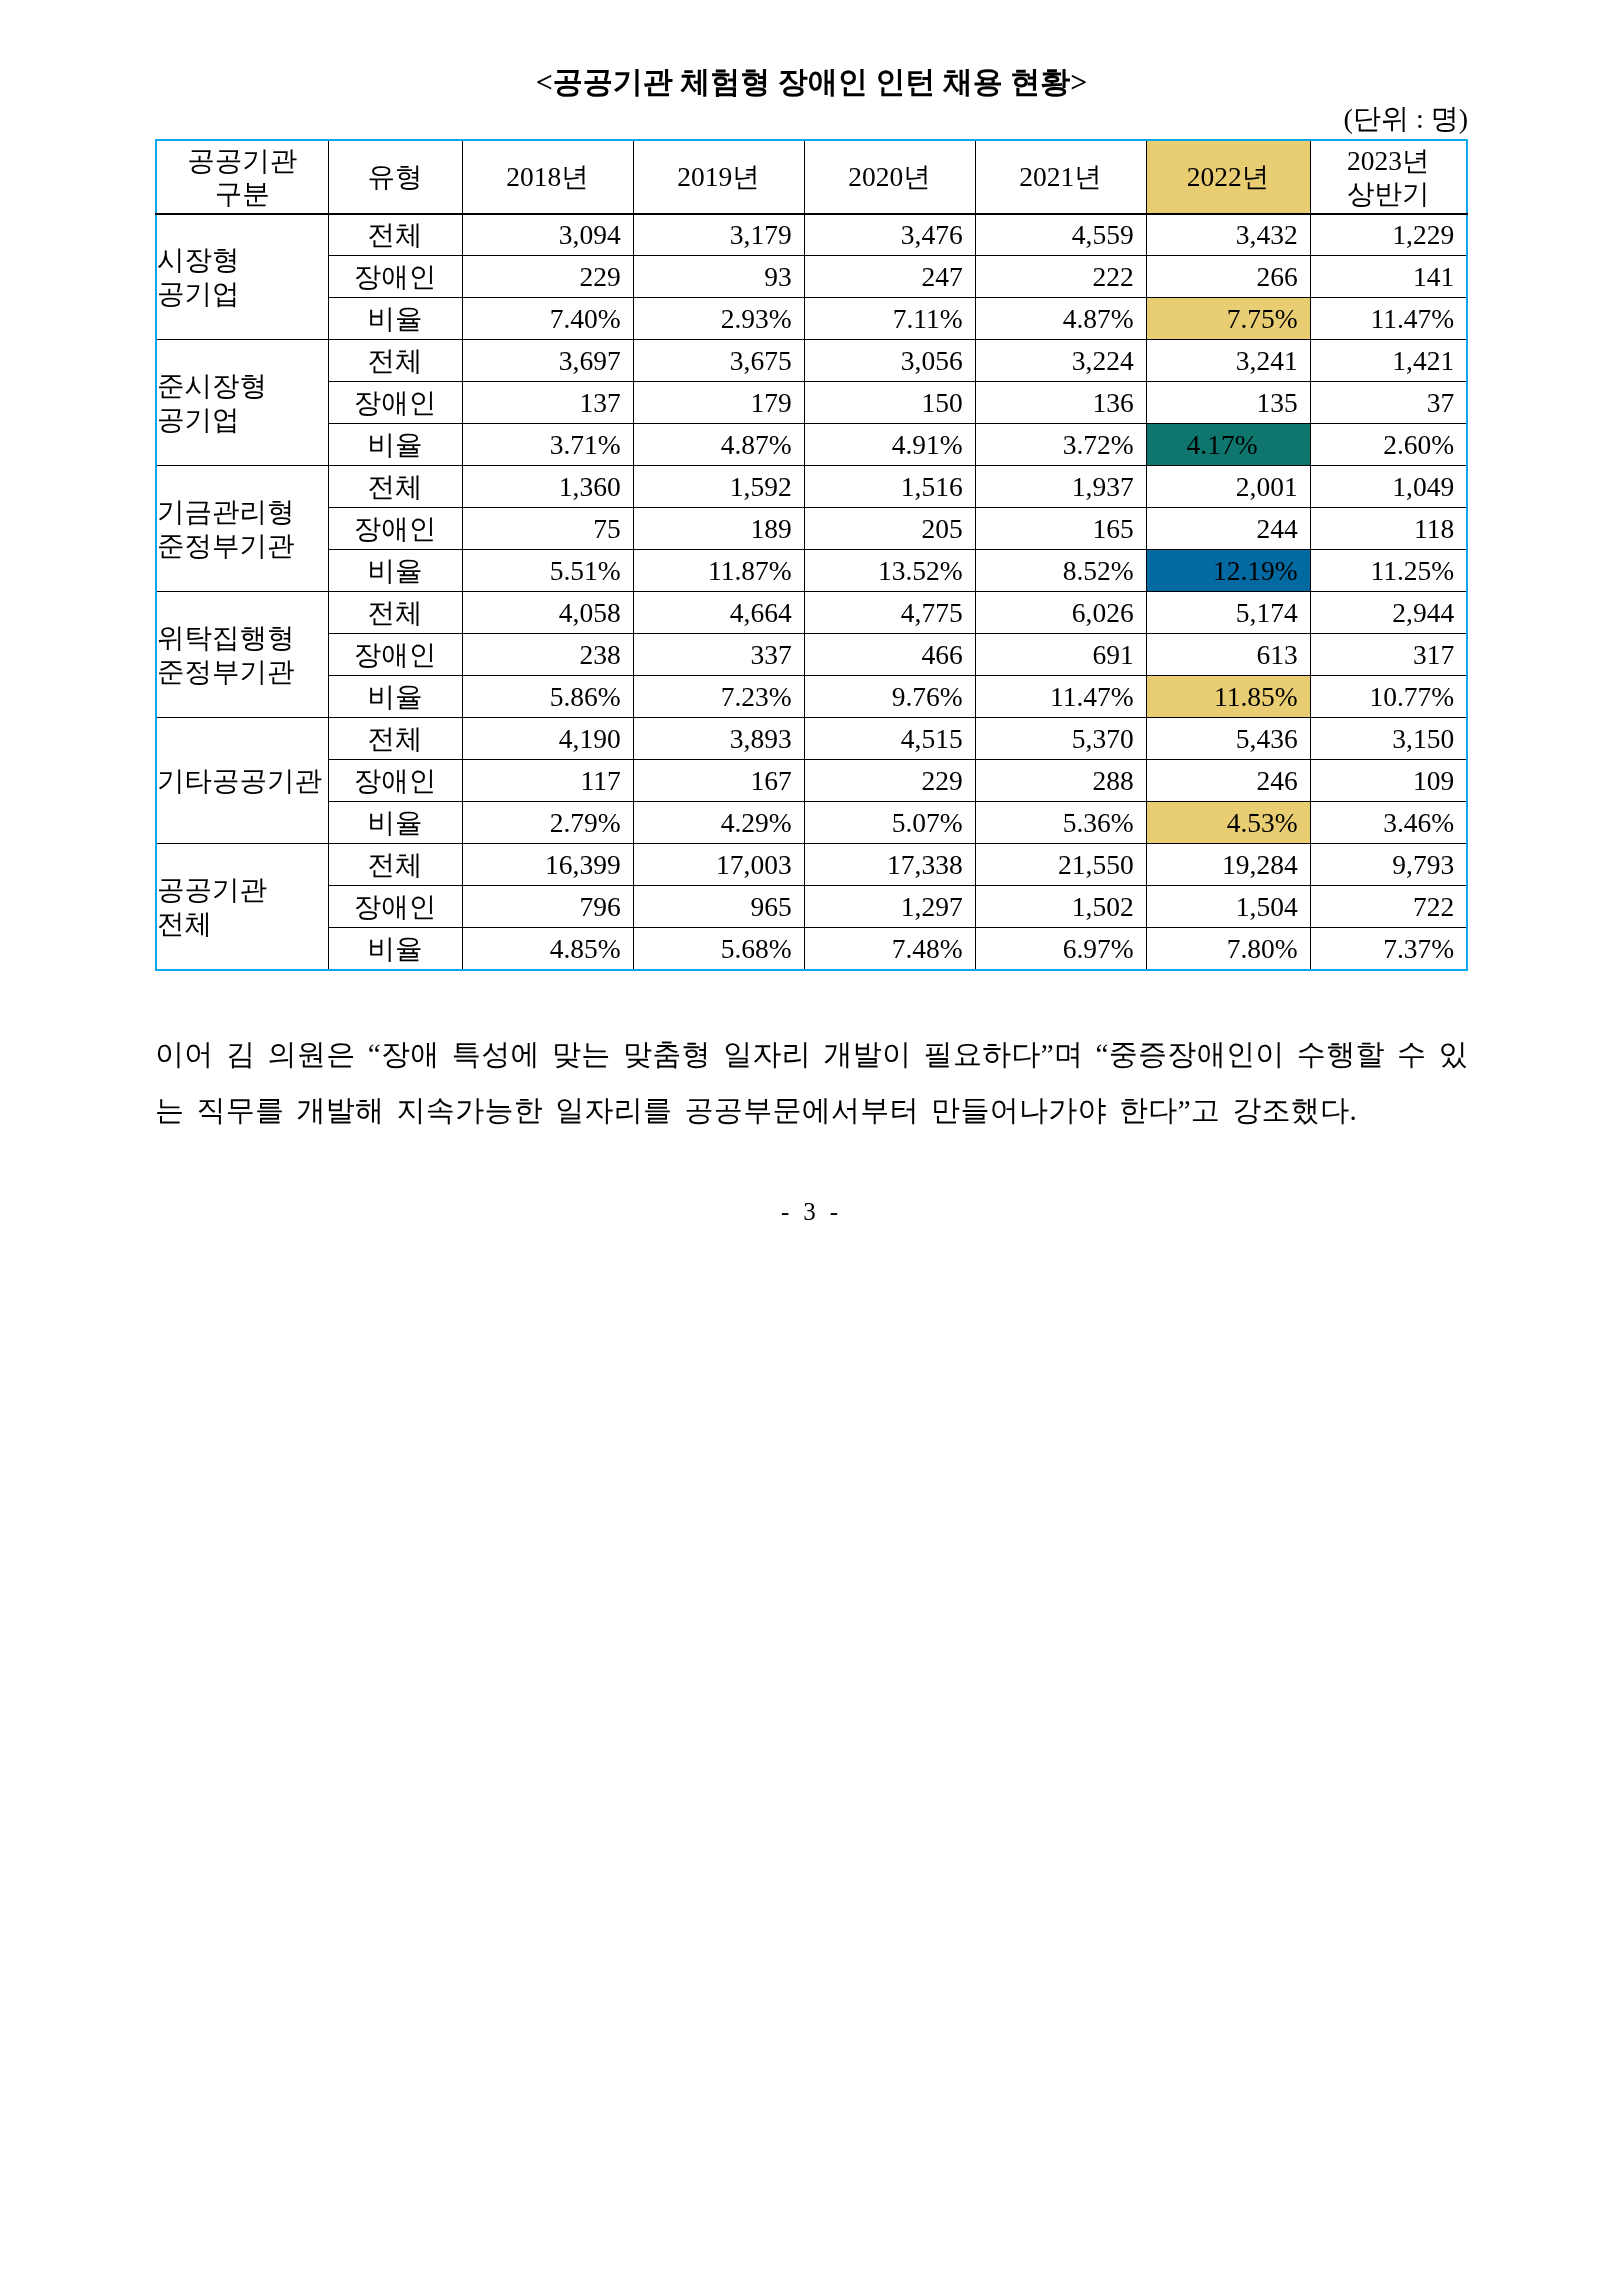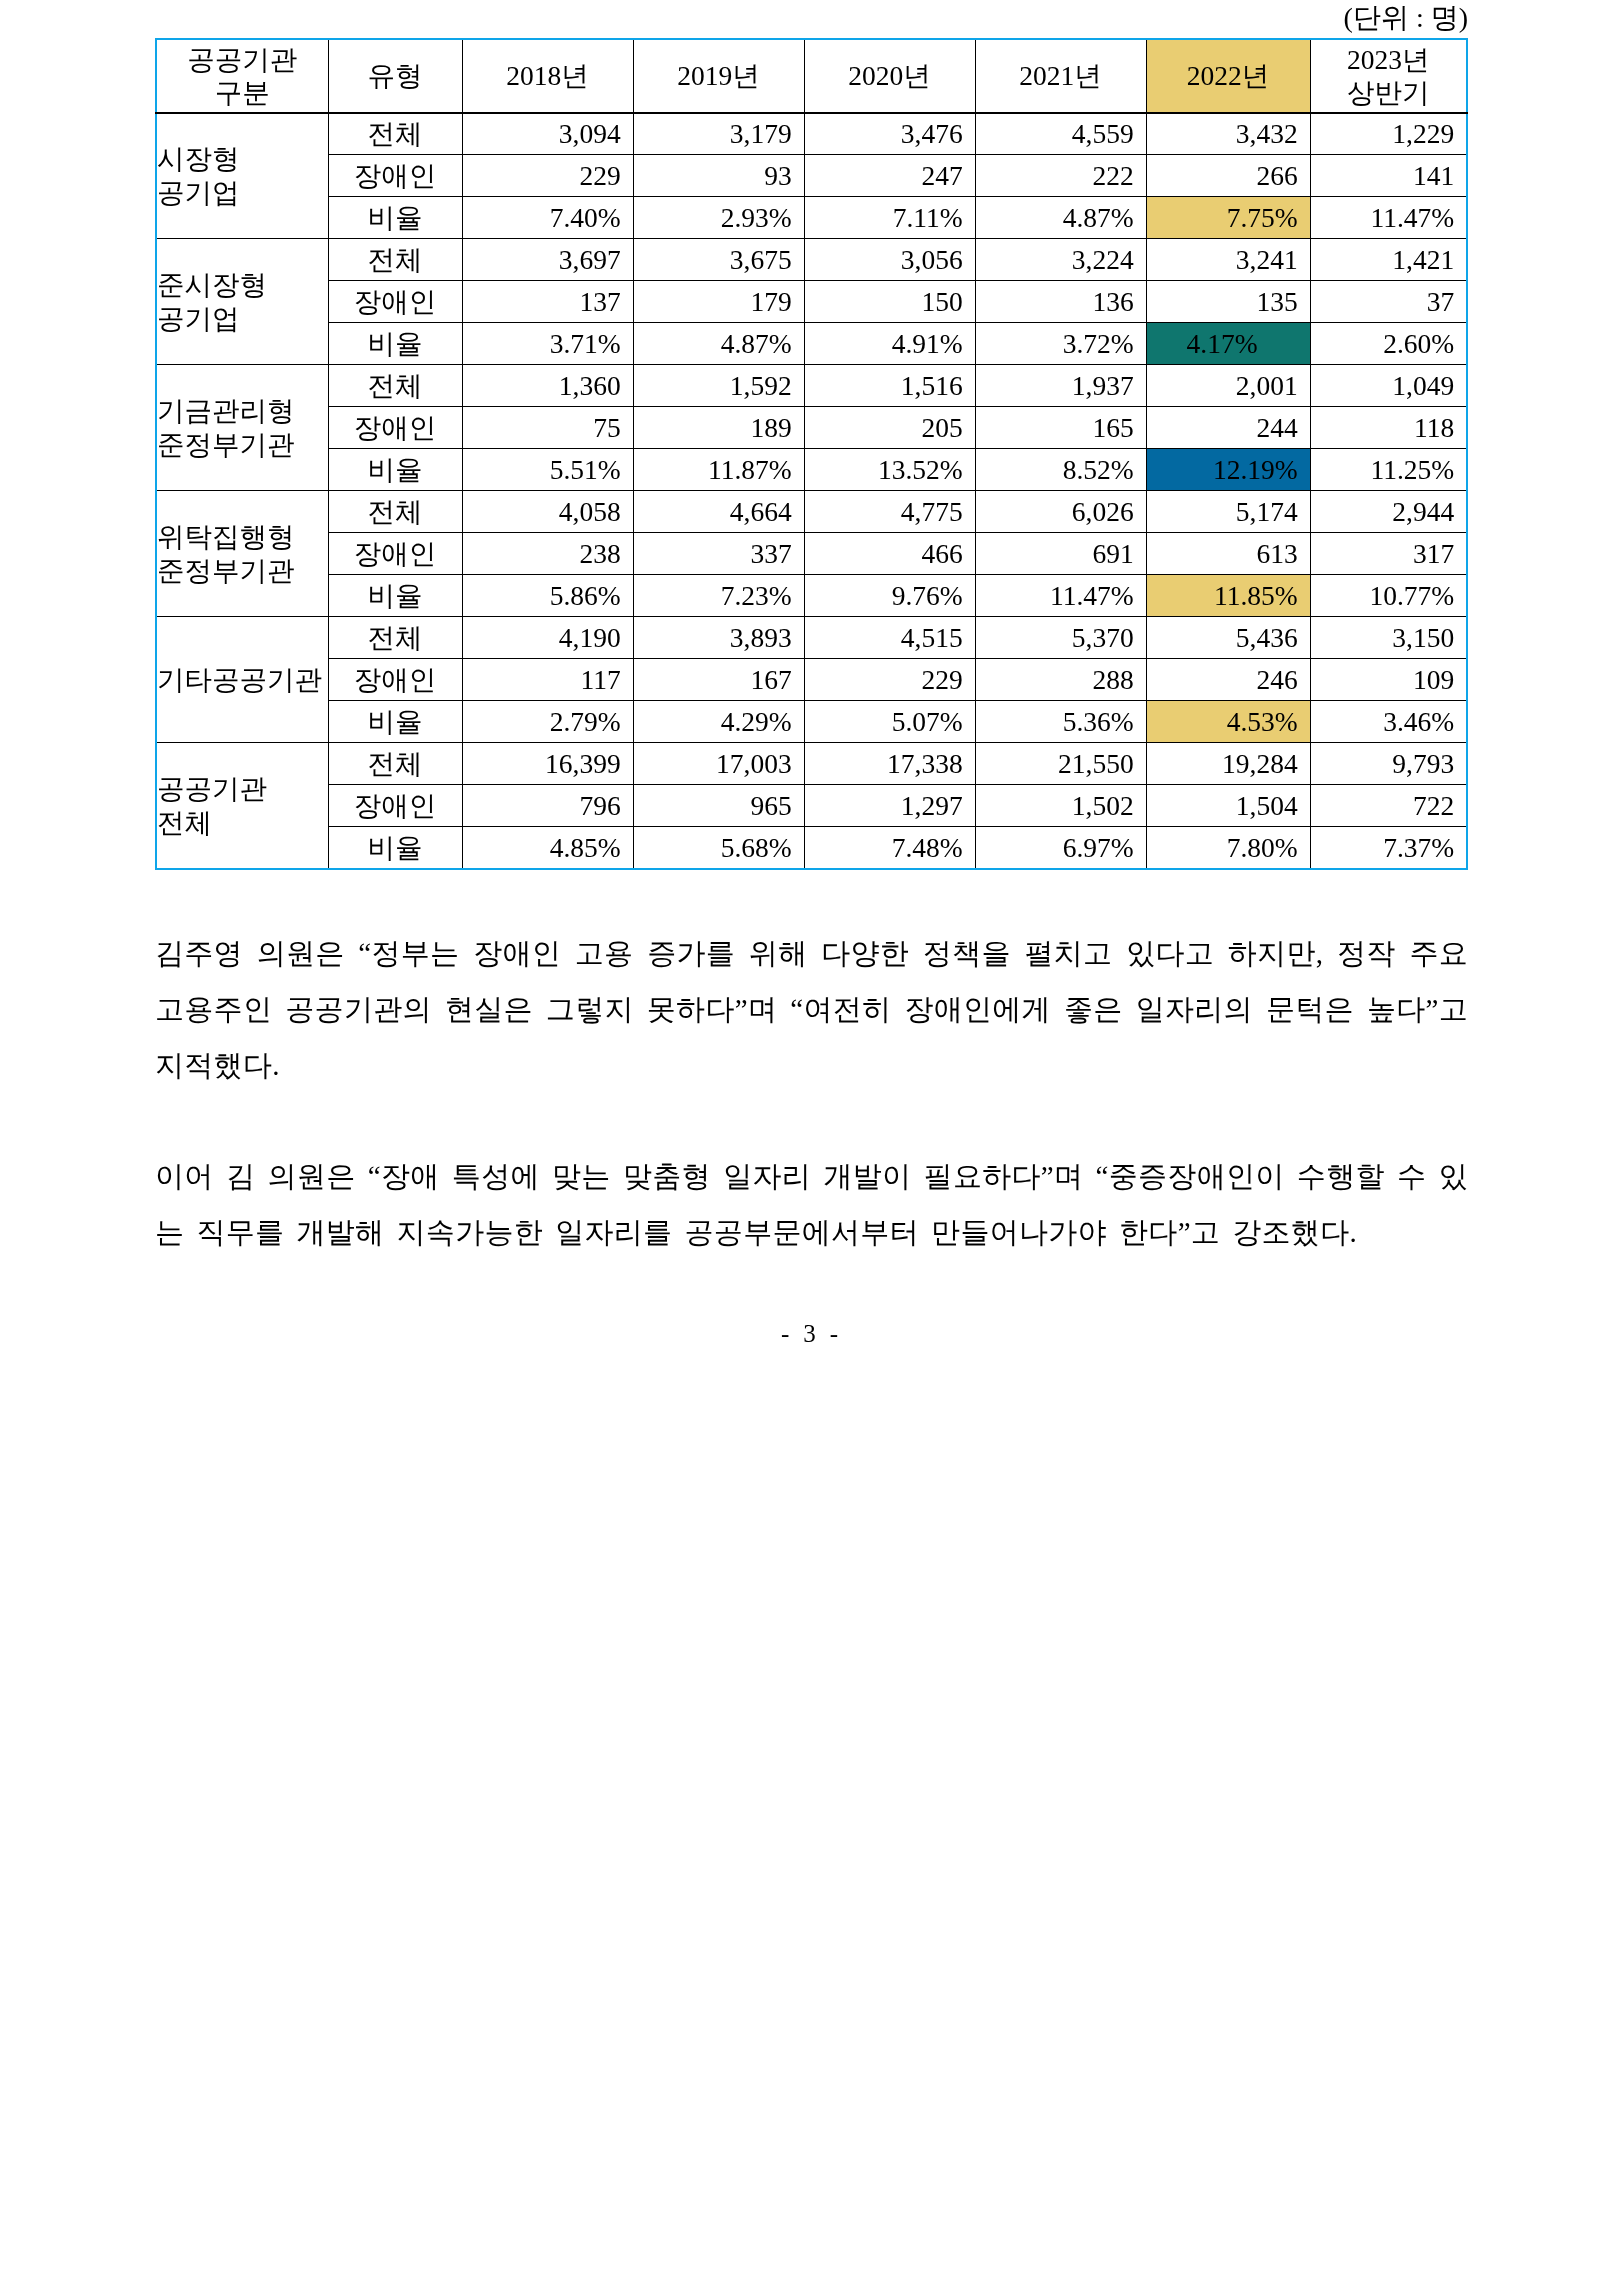--- a/index.html
+++ b/index.html
@@ -82,20 +82,21 @@
     font-size: 25px;
     letter-spacing: 3.9px;
   }
 </style>
 </head>
 <body>
 
 <div class="content">
 
 
+  <div class="table-title">&lt;공공기관 체험형 장애인 인턴 채용 현황&gt;</div>
 
   <div class="unit-note">(단위 : 명)</div>
 
   <table class="intern-table">
     <colgroup>
         <col style="width: 172px;">
         <col style="width: 134px;">
         <col style="width: 171px;">
         <col style="width: 171px;">
         <col style="width: 171px;">
@@ -288,20 +289,19 @@
           <td class="num">5.68%</td>
           <td class="num">7.48%</td>
           <td class="num">6.97%</td>
           <td class="num">7.80%</td>
           <td class="num">7.37%</td>
         </tr>
       </tbody>
   </table>
 
 
-  <p class="para para-gap">김주영 의원은 “정부는 장애인 고용 증가를 위해 다양한 정책을 펼치고 있다고 하지만, 정작 주요 고용주인 공공기관의 현실은 그렇지 못하다”며 “여전히 장애인에게 좋은 일자리의 문턱은 높다”고 지적했다.</p>
 
   <p class="para para-gap">이어 김 의원은 “장애 특성에 맞는 맞춤형 일자리 개발이 필요하다”며 “중증장애인이 수행할 수 있는 직무를 개발해 지속가능한 일자리를 공공부문에서부터 만들어나가야 한다”고 강조했다.</p>
 
   <div class="page-number">- 3 -</div>
 
 </div>
 
 
 </body></html>

